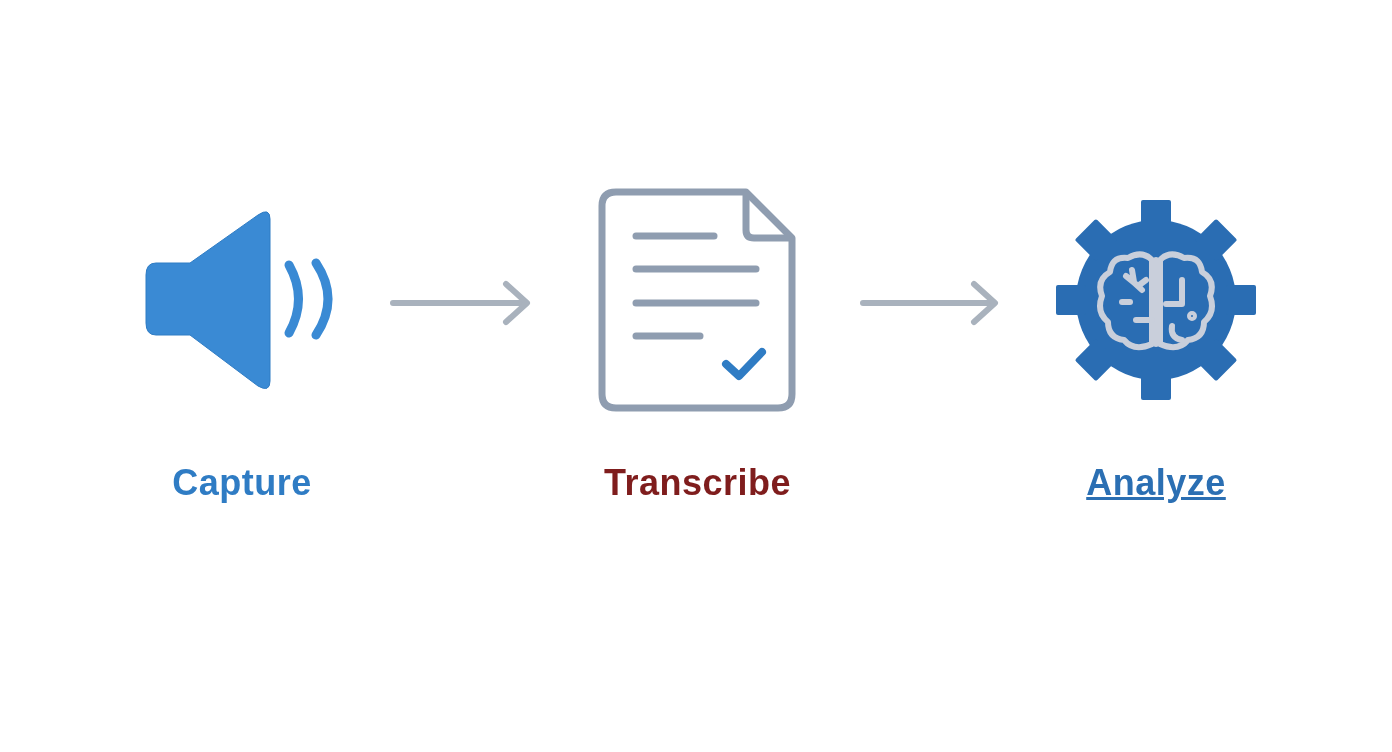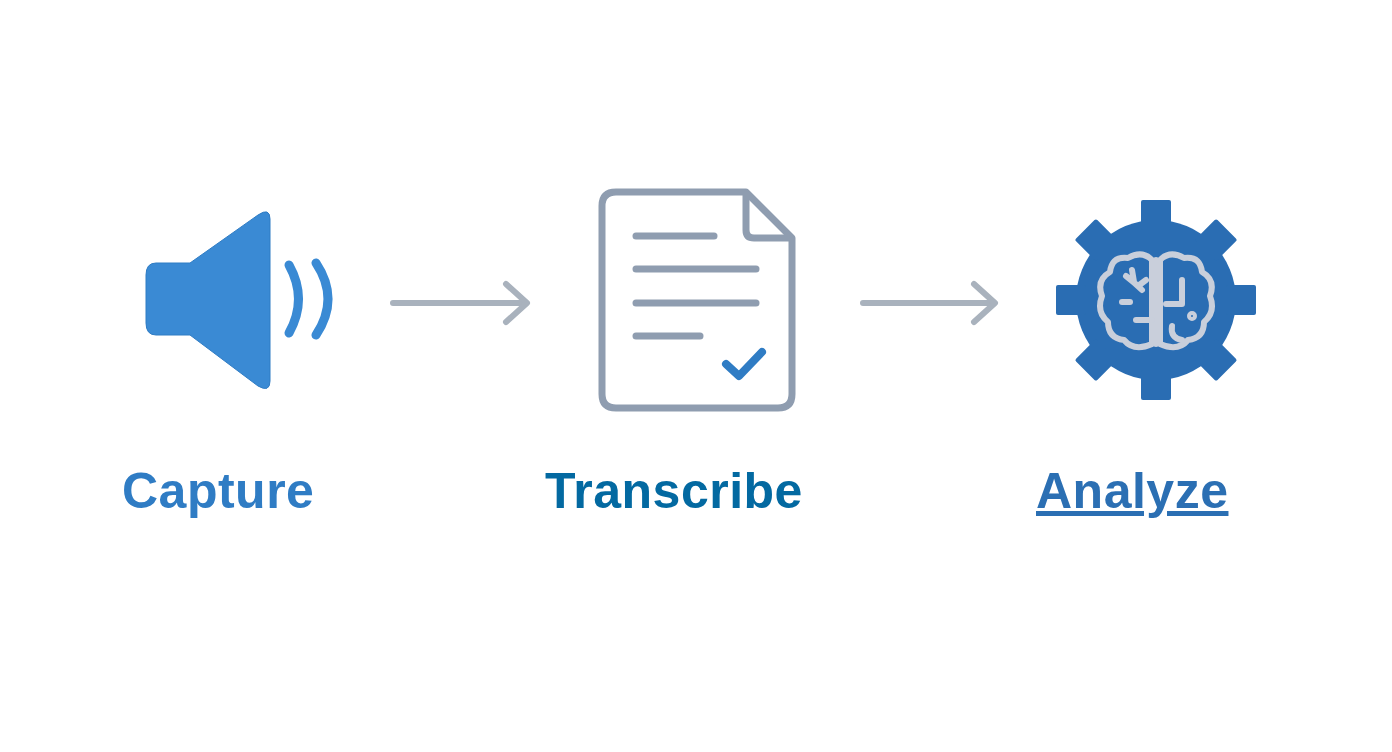--- a/index.html
+++ b/index.html
@@ -3,25 +3,25 @@
   <meta charset="utf-8">
   <style>
     html, body { margin: 0; padding: 0; }
     body {
       width: 1392px; height: 752px; background: #ffffff; position: relative; overflow: hidden;
       font-family: "Liberation Sans", sans-serif;
     }
     .step { position: absolute; }
     .icon { position: absolute; }
     .label {
-      position: absolute; font-weight: bold; font-size: 50px; letter-spacing: 0.5px;
-      white-space: nowrap; text-align: left;
+      position: absolute; font-weight: bold; font-size: 36px; letter-spacing: 0.5px;
+      white-space: nowrap; text-align: center;
     }
     #lbl-capture { left: 122px; top: 462px; width: 240px; color: #2f7cc4; }
-    #lbl-transcribe { left: 545px; top: 462px; width: 305px; color: #0369a1; }
+    #lbl-transcribe { left: 545px; top: 462px; width: 305px; color: #7f1d1d; }
     #lbl-analyze { left: 1036px; top: 462px; width: 240px; color: #2b6fb3; text-decoration: underline; }
     .arrow { position: absolute; }
   </style>
 </head>
 <body>
 
 <div class="step">
   <svg class="icon" style="left:140px;top:205px" width="200" height="190" viewBox="0 0 200 190">
     <path d="M16 58 Q6 58 6 70 L6 118 Q6 130 16 130 L50 130 L118 181 Q130 188 130 176 L130 14 Q130 2 118 10 L50 58 Z" fill="#3a8ad4" stroke="#2f7cc4" stroke-width="1"></path>
     <path d="M149 60 Q168 94 149 128" fill="none" stroke="#3a8ad4" stroke-width="9" stroke-linecap="round"></path>

